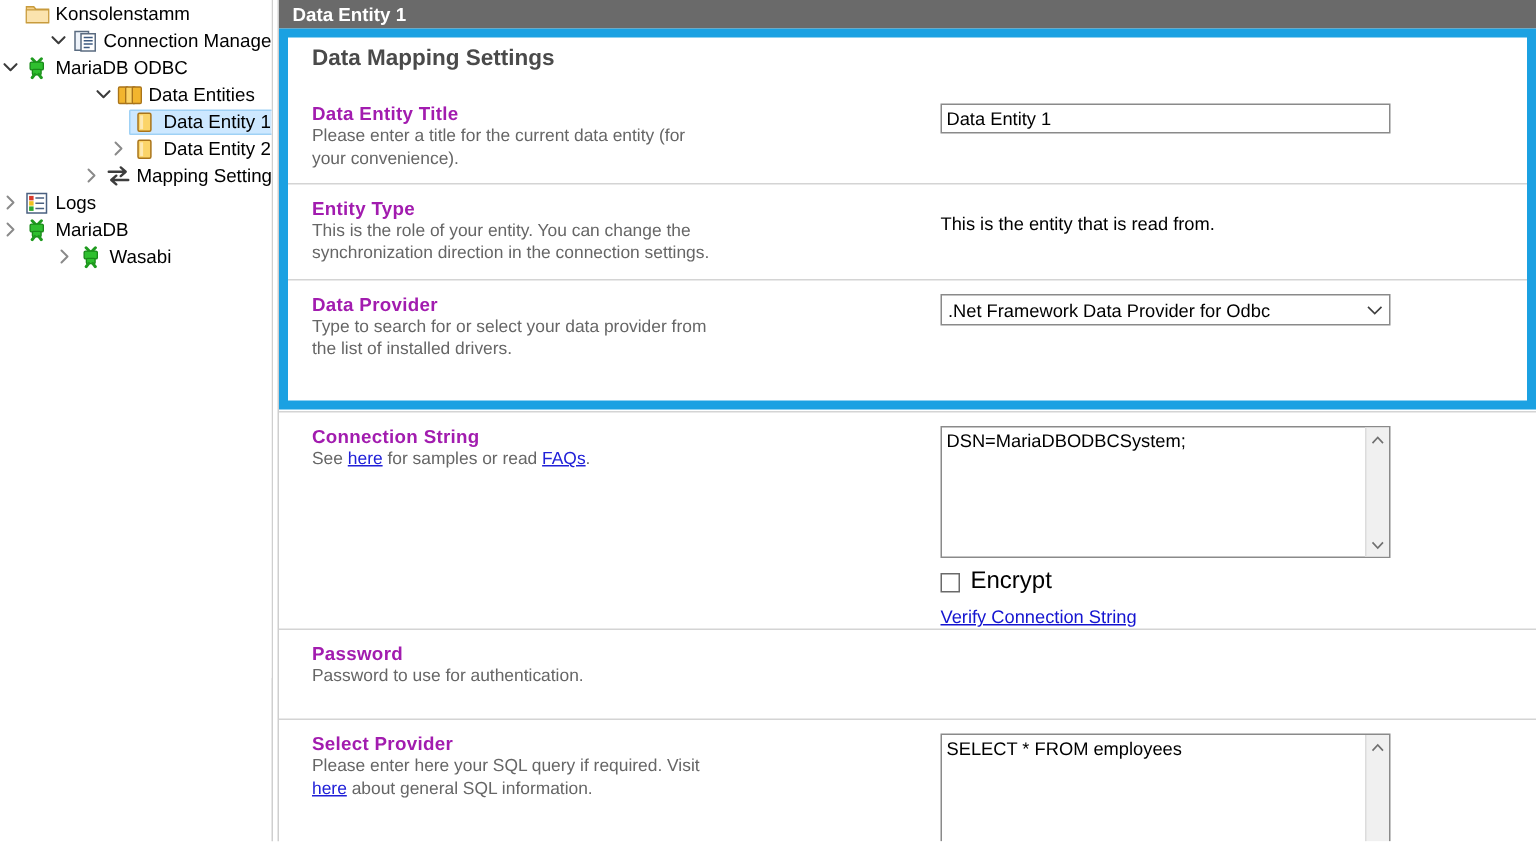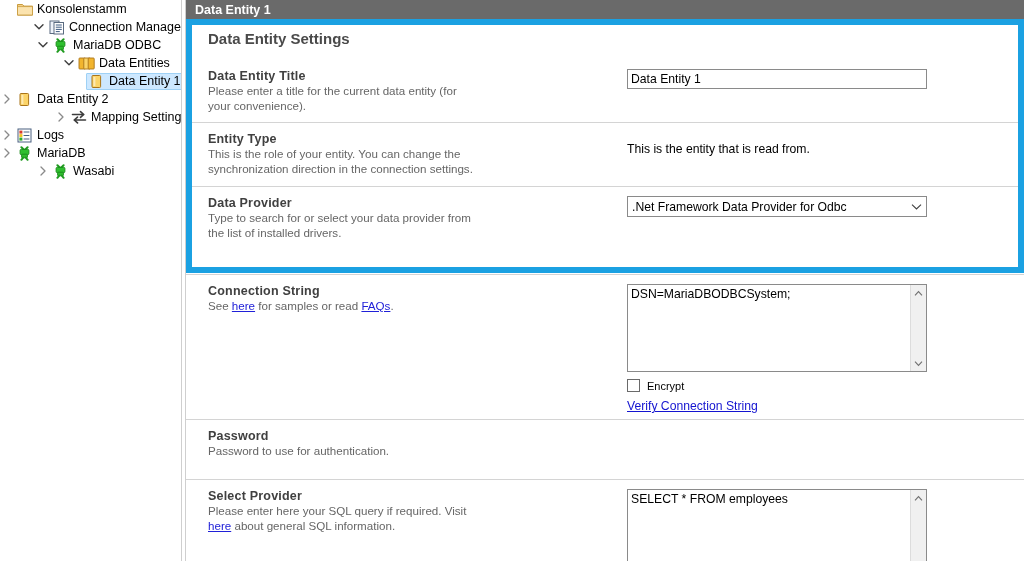--- a/index.html
+++ b/index.html
@@ -137,21 +137,21 @@
 
   .sec-left {
     width: 420px;
     flex: 0 0 420px;
     padding-left: 22px;
     box-sizing: border-box;
   }
   .sec-title {
     font-size: 12.5px;
     font-weight: bold;
-    color: #404040;
+    color: #a21caf;
     letter-spacing: 0.2px;
     margin-bottom: 1px;
   }
   .sec-desc {
     font-size: 11.6px;
     color: #666666;
     line-height: 14.5px;
     max-width: 265px;
   }
   .sec-desc a {
@@ -266,21 +266,21 @@
   .chk-box {
     width: 13px;
     height: 13px;
     box-sizing: border-box;
     border: 1px solid #6a6a6a;
     background: #ffffff;
     flex: 0 0 13px;
     margin-right: 7px;
   }
   .chk-label {
-    font-size: 11px;
+    font-size: 16px;
     color: #000000;
   }
 
   .link-row {
     margin-top: 7px;
   }
   .link-row a {
     font-size: 12.2px;
     color: #1414d0;
     text-decoration: underline;
@@ -320,21 +320,21 @@
                 <rect x="5" y="2.5" width="9.5" height="11.5" fill="#ffffff" stroke="#5a6b80" stroke-width="1"></rect>
                 <line x1="6.8" y1="5" x2="12.8" y2="5" stroke="#3d5a80" stroke-width="1"></line>
                 <line x1="6.8" y1="7.2" x2="12.8" y2="7.2" stroke="#3d5a80" stroke-width="1"></line>
                 <line x1="6.8" y1="9.4" x2="12.8" y2="9.4" stroke="#3d5a80" stroke-width="1"></line>
                 <line x1="6.8" y1="11.6" x2="10.8" y2="11.6" stroke="#3d5a80" stroke-width="1"></line>
               </svg>
             </span>
             <span class="tlabel">Connection Manager</span>
           </span>
         </div>
-        <div class="tree-row" style="padding-left: 36px;">
+        <div class="tree-row" style="">
           <span class="expander">
             <svg width="10" height="8" viewBox="0 0 10 8">
               <path d="M1 1.8 L5 5.8 L9 1.8" fill="none" stroke="#3d3d3d" stroke-width="1.4" stroke-linecap="round" stroke-linejoin="round"></path>
             </svg>
           </span>
           <span class="tree-hl">
             <span class="tico">
               <svg width="15" height="15" viewBox="0 0 15 15">
                 <path d="M4.4 1.2 l2.3 2.3 M10.6 1.2 l-2.3 2.3" stroke="#1f9b1f" stroke-width="2" stroke-linecap="round"></path>
                 <rect x="3.1" y="3.4" width="8.8" height="5.2" rx="1" fill="#2fbf2f" stroke="#1a8a1a" stroke-width="0.9"></rect>
@@ -367,21 +367,21 @@
           <span class="tree-hl">
             <span class="tico">
               <svg width="11" height="15" viewBox="0 0 11 15">
                 <rect x="1" y="1.5" width="8.6" height="12" rx="1" fill="#fbd469" stroke="#a9741a" stroke-width="1"></rect>
                 <rect x="2.4" y="2.9" width="2" height="9.2" fill="#fde9b4"></rect>
               </svg>
             </span>
             <span class="tlabel">Data Entity 1</span>
           </span>
         </div>
-        <div class="tree-row" style="">
+        <div class="tree-row" style="padding-left: 72px;">
           <span class="expander">
             <svg width="8" height="10" viewBox="0 0 8 10">
               <path d="M2 1 L6 5 L2 9" fill="none" stroke="#8a8a8a" stroke-width="1.3" stroke-linecap="round" stroke-linejoin="round"></path>
             </svg>
           </span>
           <span class="tree-hl">
             <span class="tico">
               <svg width="11" height="15" viewBox="0 0 11 15">
                 <rect x="1" y="1.5" width="8.6" height="12" rx="1" fill="#fbd469" stroke="#a9741a" stroke-width="1"></rect>
                 <rect x="2.4" y="2.9" width="2" height="9.2" fill="#fde9b4"></rect>
@@ -471,21 +471,21 @@
   <div id="content-panel">
 
     <div id="title-bar">
       <span>Data Entity 1</span>
     </div>
 
     <div id="highlight-ring"></div>
 
     <div id="scroll-area">
 
-      <div class="panel-head">Data Entity Settings</div>
+      <div class="panel-head">Data Mapping Settings</div>
 
       <div class="section first" style="height:62px;">
         <div class="sec-left">
           <div class="sec-title">Data Entity Title</div>
           <div class="sec-desc">Please enter a title for the current data entity (for your convenience).</div>
         </div>
         <div class="sec-right">
           <input class="txt-input" type="text" value="Data Entity 1" style="">
         </div>
       </div>

